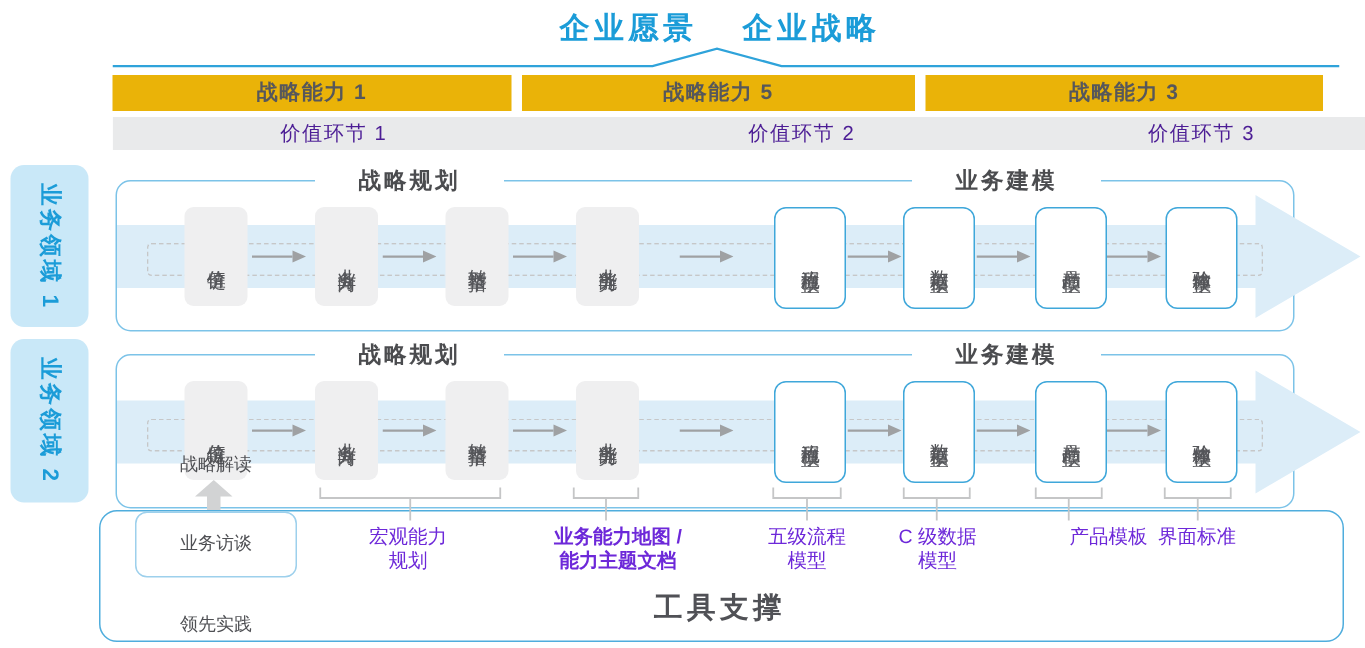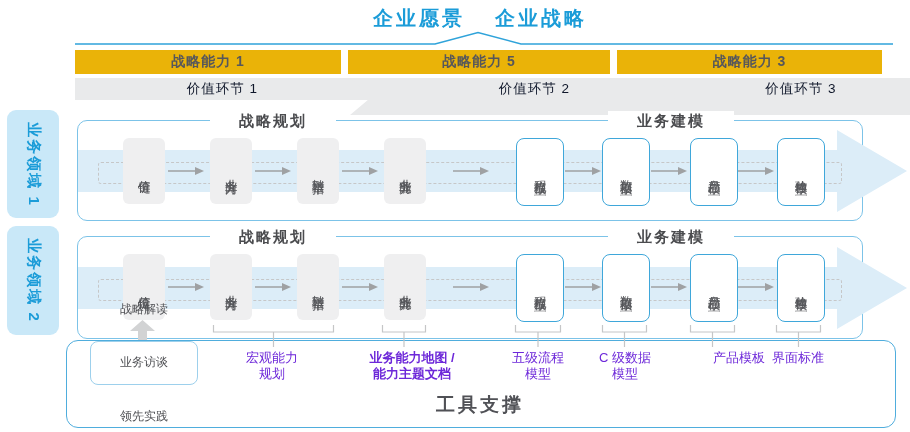--- a/index.html
+++ b/index.html
@@ -6,24 +6,24 @@
   #stage{position:relative;width:910px;height:432px;background:#fff;overflow:hidden;
          font-family:"Liberation Sans",sans-serif;color:#55565A;}
   .abs{position:absolute;}
   
   .title{top:5px;left:280px;width:400px;display:flex;justify-content:center;gap:30px;
          font-size:20px;font-weight:bold;color:#1B9CD8;letter-spacing:3px;}
   
   .bar{top:50px;height:24px;background:#eab308;color:#56575B;font-size:14px;font-weight:600;
        display:flex;align-items:center;justify-content:center;letter-spacing:1px;}
   
-  .chev{top:78px;height:22px;background:#E9EAEB;color:#0f172a;font-size:13.5px;
+  .chev{top:78px;height:22px;background:#E9EAEB;color:#4c1d95;font-size:13.5px;
         display:flex;align-items:center;justify-content:center;letter-spacing:1px;}
   .chev-first{clip-path:polygon(0 0,calc(100% - 22px) 0,100% 50%,calc(100% - 22px) 100%,0 100%);padding-right:22px;}
-  .chev-mid{clip-path:polygon(0 0,calc(100% - 22px) 0,100% 50%,calc(100% - 22px) 100%,0 100%,22px 50%);padding:0 11px 15px 22px;}
+  .chev-mid{clip-path:polygon(0 0,calc(100% - 22px) 0,100% 50%,calc(100% - 22px) 100%,0 100%,22px 50%);padding:0 11px 0 22px;}
   
   .dom{left:7px;width:52px;background:#C9E8F8;border-radius:9px;display:flex;align-items:center;justify-content:center;}
   .dom span{transform:rotate(90deg);white-space:nowrap;font-size:15px;font-weight:bold;color:#1B9CD8;letter-spacing:2px;}
   
   .row{left:77px;width:784px;background:#fff;border:1.5px solid #7CC3E8;border-radius:10px;}
   .band{position:absolute;left:0;top:0;pointer-events:none;}
   .dash{position:absolute;left:20px;top:41px;width:742px;height:20px;border:1px dashed #C6C7C8;border-radius:3px;}
   .row-header{position:absolute;top:-10px;width:126px;height:20px;line-height:20px;background:#fff;
               text-align:center;font-size:15px;font-weight:bold;color:#4B4C4F;letter-spacing:2px;}
   .gbox,.bbox{position:absolute;top:17px;height:66px;display:flex;align-items:center;justify-content:center;}

